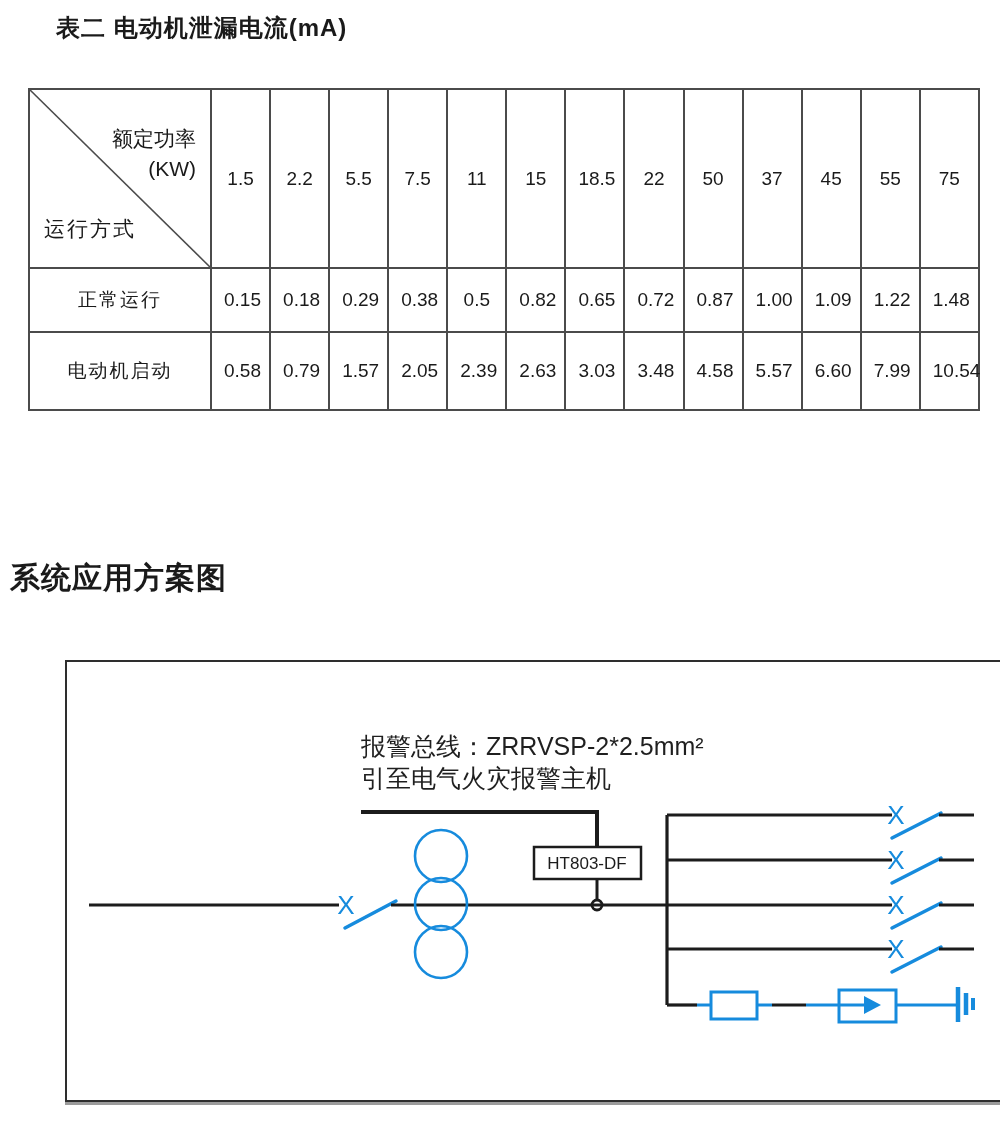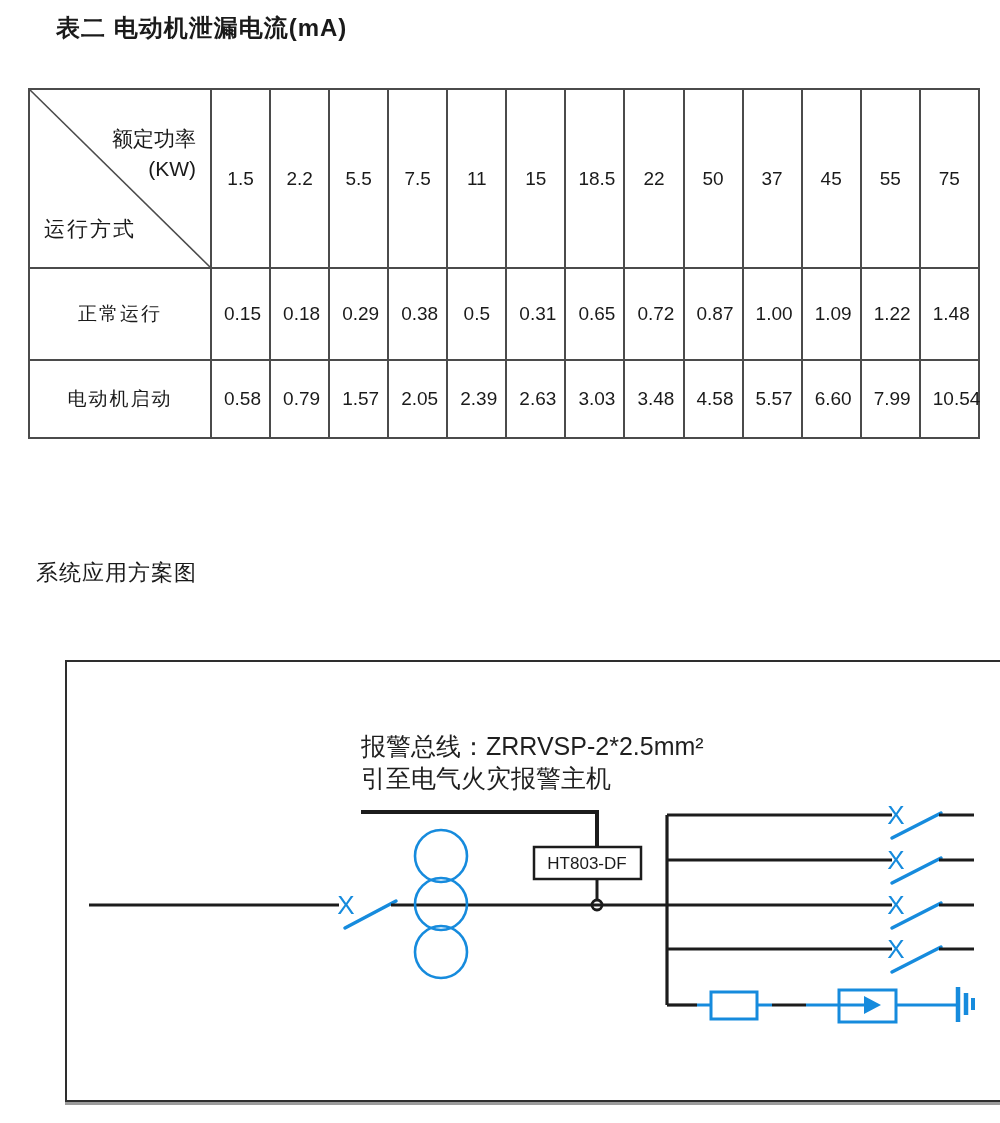--- a/index.html
+++ b/index.html
@@ -4,29 +4,29 @@
 <style>
   html,body{margin:0;padding:0;background:#fff;}
   body{width:1000px;height:1123px;position:relative;font-family:"Liberation Sans","DejaVu Sans",sans-serif;color:#1a1a1a;}
 
   .page-title{position:absolute;left:36px;top:12px;font-size:24px;font-weight:bold;letter-spacing:1px;margin-left:20px;}
 
   table.leak{position:absolute;left:28px;top:88px;width:952px;border-collapse:collapse;table-layout:fixed;}
   table.leak td,table.leak th{border:2px solid #4b4b4b;text-align:center;vertical-align:middle;
       font-size:19px;font-weight:normal;padding:12px;background:#fff;}
   table.leak tr.hdr{height:179px;}
-  table.leak tr.r1{height:92px;}
+  table.leak tr.r1{height:64px;}
   table.leak tr.r2{height:78px;}
   td.corner{position:relative;width:182px;padding:0;}
   .corner-svg{position:absolute;left:0;top:0;width:100%;height:100%;}
   .corner-top{position:absolute;top:34px;right:14px;text-align:right;font-size:21px;line-height:30px;}
   .corner-bottom{position:absolute;bottom:24px;left:14px;font-size:21px;letter-spacing:2px;}
   .rowlabel{font-size:21px;letter-spacing:2px;}
 
-  .section-heading{position:absolute;left:36px;top:558px;font-size:22px;font-weight:normal;letter-spacing:1px;}
+  .section-heading{position:absolute;left:10px;top:558px;font-size:30px;font-weight:bold;letter-spacing:1px;}
 
   .diagram-box{position:absolute;left:28px;top:660px;width:953px;height:438px;
       border:2px solid #2e2e2e;box-shadow:0 3px 0 #9b9b9b;background:#fff;margin-left:37px;}
   .annotation{position:absolute;left:294px;top:68px;font-size:25px;line-height:32px;color:#1f1f1f;}
   .diagram-svg{position:absolute;left:0;top:0;width:953px;height:438px;}
   .svgtext{font-family:"Liberation Sans","DejaVu Sans",sans-serif;}
 </style>
 </head>
 <body>
 
@@ -75,21 +75,21 @@
     <td>55</td>
     <td>75</td>
   </tr>
   <tr class="r1">
     <td class="rowlabel">正常运行</td>
     <td>0.15</td>
     <td>0.18</td>
     <td>0.29</td>
     <td>0.38</td>
     <td>0.5</td>
-    <td>0.31</td>
+    <td>0.82</td>
     <td>0.65</td>
     <td>0.72</td>
     <td>0.87</td>
     <td>1.00</td>
     <td>1.09</td>
     <td>1.22</td>
     <td>1.48</td>
   </tr>
   <tr class="r2">
     <td class="rowlabel">电动机启动</td>

